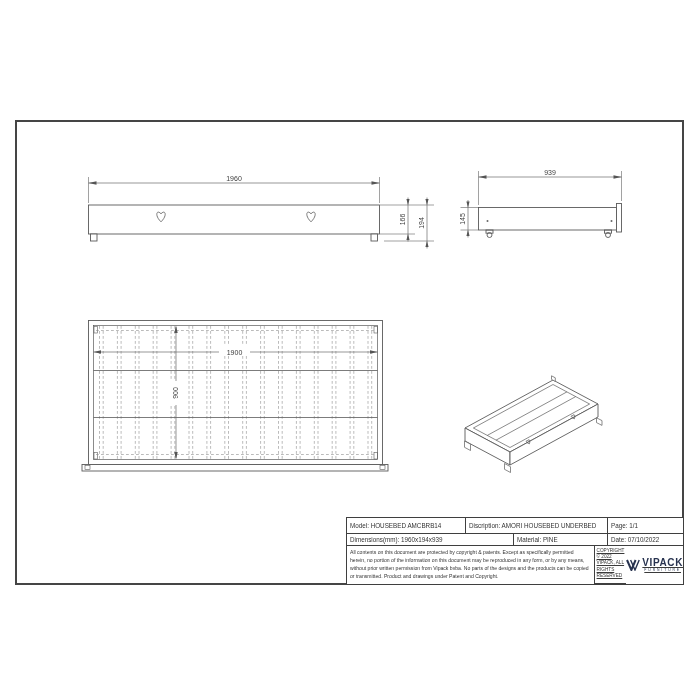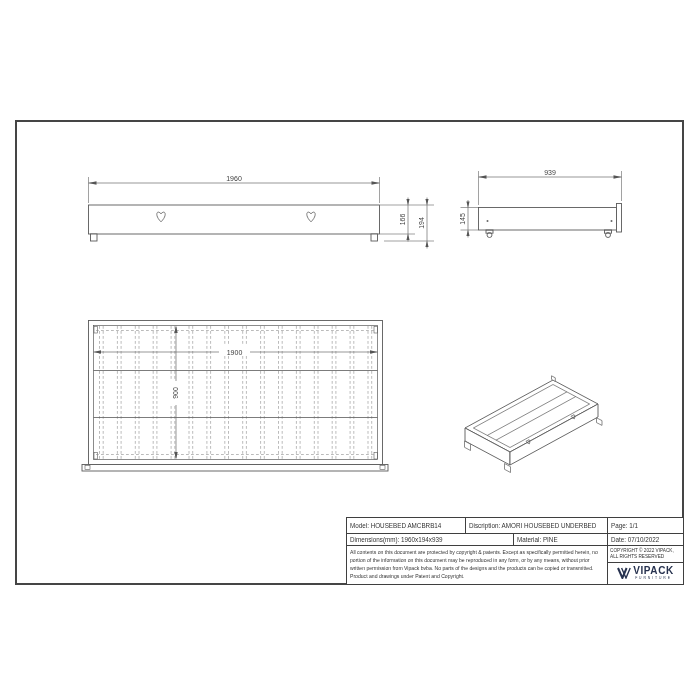--- a/index.html
+++ b/index.html
@@ -17,21 +17,21 @@
   .cell{box-sizing:border-box;border-right:1px solid #3f3f3f;padding:1px 3px;
         font-size:6.3px;display:flex;align-items:center;white-space:nowrap;overflow:hidden;color:#333;}
   .c-model{width:119px;}
   .c-desc{width:142px;}
   .c-page{flex:1;border-right:none;}
   .c-dims{width:167px;}
   .c-mat{width:94px;}
   .c-date{flex:1;border-right:none;}
   .legal{width:261px;box-sizing:border-box;border-right:1px solid #3f3f3f;
          font-size:5.1px;line-height:1.58;padding:2px 3px;color:#333;}
-  .right-col{flex:1;display:flex;flex-direction:column;box-sizing:border-box;}
+  .right-col{flex:1;display:flex;box-sizing:border-box;text-decoration:underline;}
   .copyright{font-size:4.7px;line-height:1.35;padding:1.5px 2px;border-bottom:1px solid #3f3f3f;color:#333;}
   .logo{flex:1;display:flex;align-items:center;justify-content:center;gap:2px;}
   .logo-mark{flex:0 0 auto;}
   .brand{font-size:10px;font-weight:bold;letter-spacing:0.6px;color:#27324f;line-height:1;}
   .brand-sub{font-size:3.4px;letter-spacing:1.9px;color:#27324f;text-align:center;margin-top:1px;line-height:1;}
 </style>
 </head>
 <body>
 
 <div class="page">

